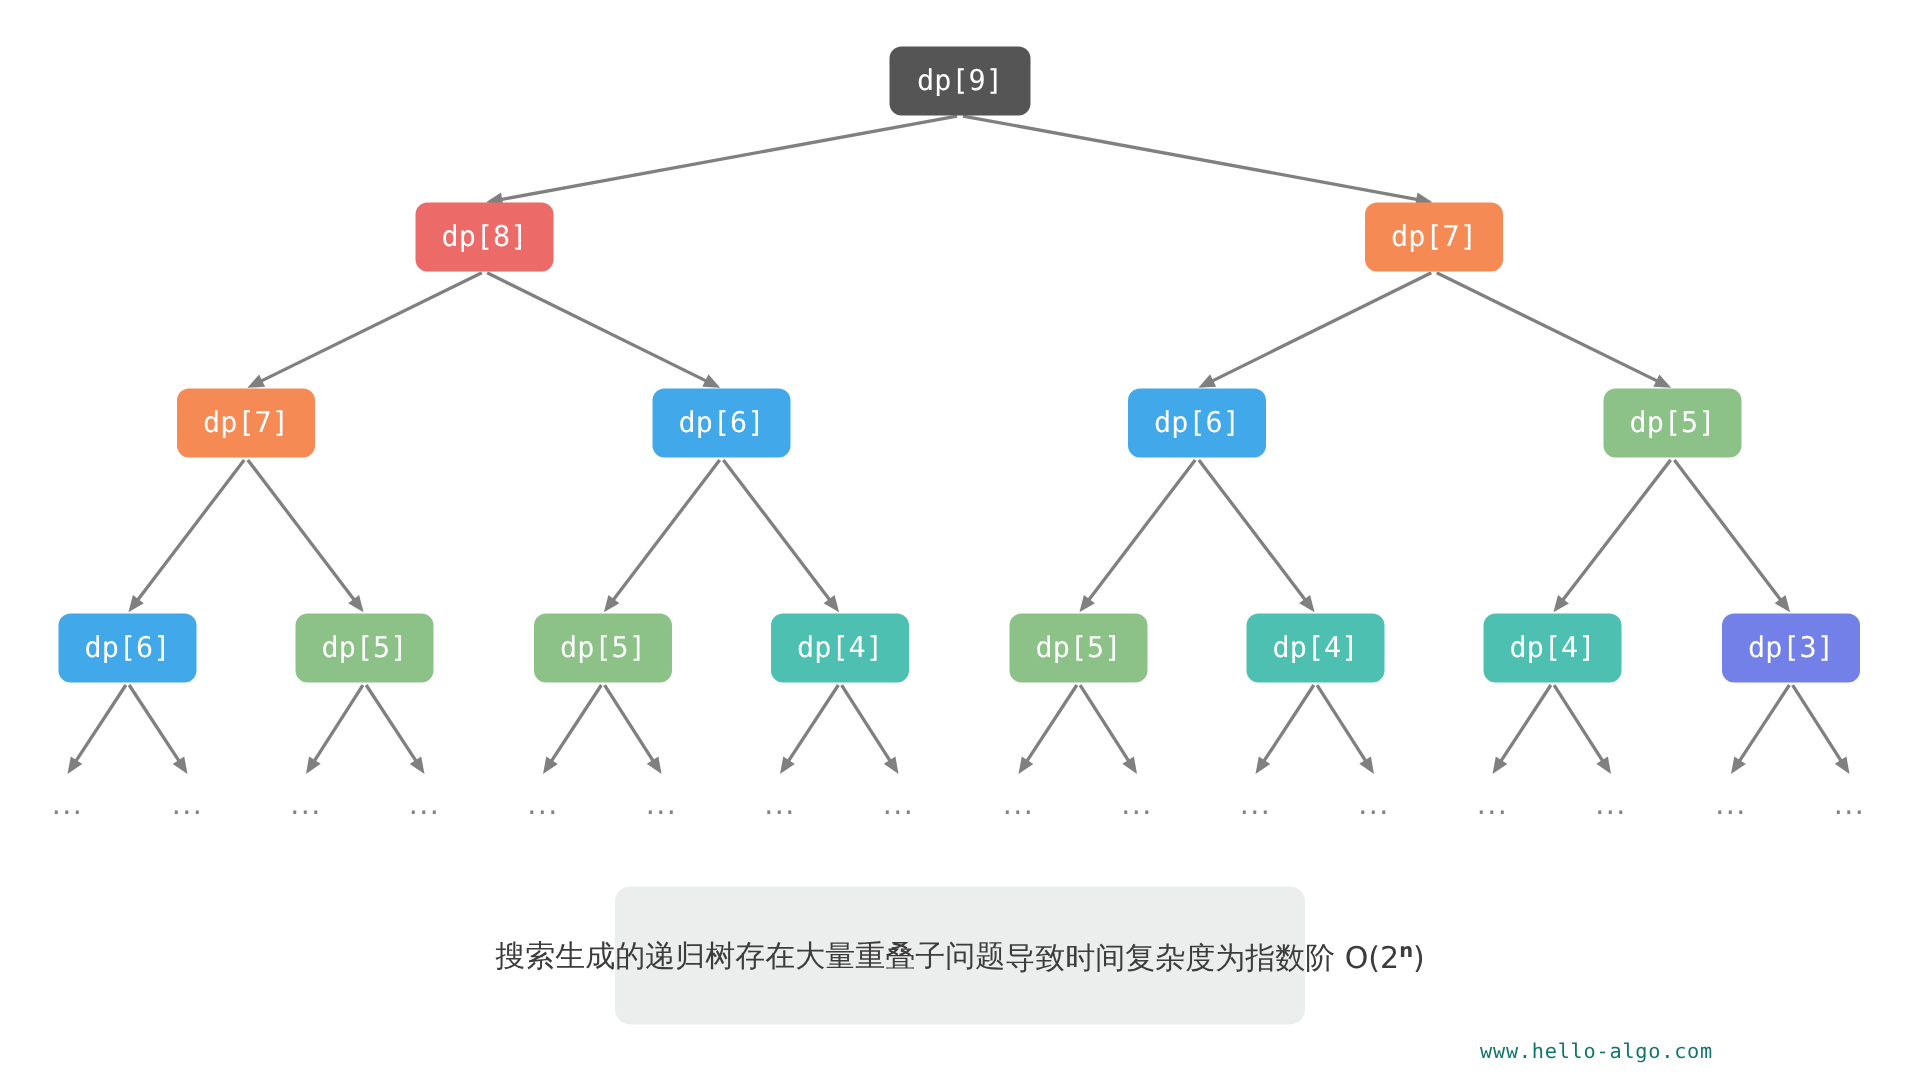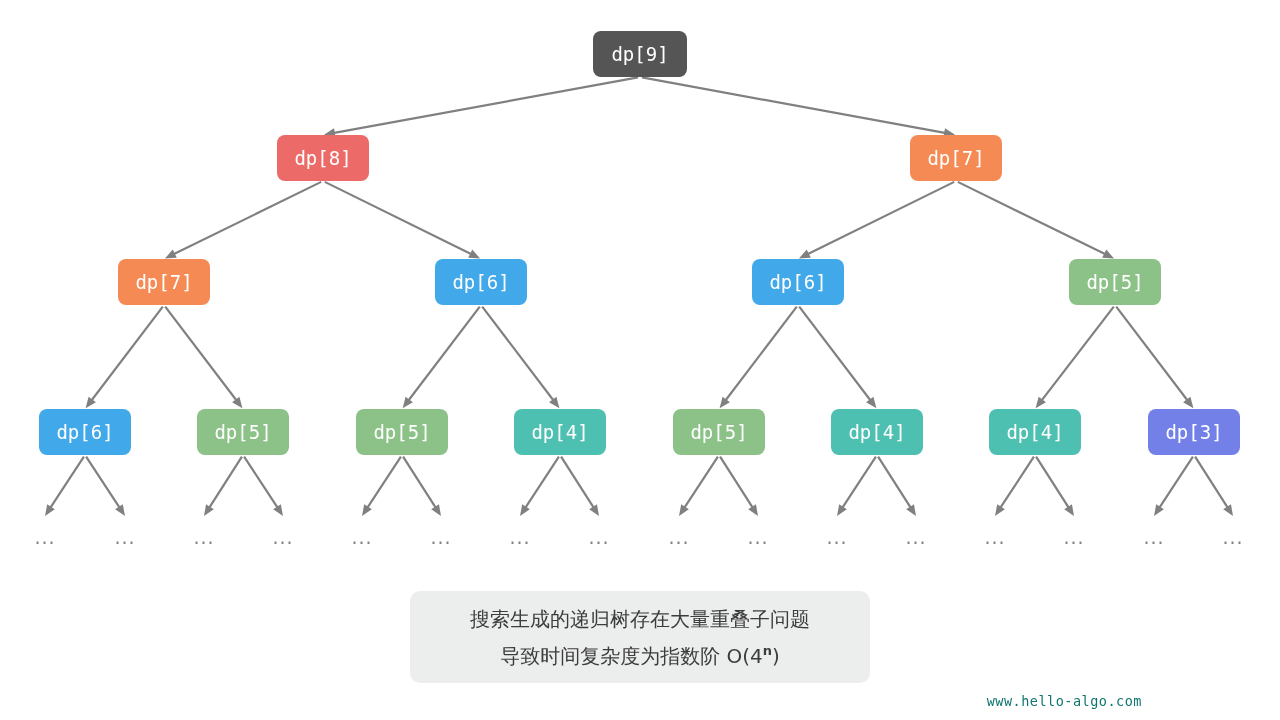--- a/index.html
+++ b/index.html
@@ -55,21 +55,20 @@
   }
   #caption {
     position: absolute;
     left: 410px;
     top: 591px;
     width: 460px;
     height: 92px;
     background: #eceded;
     border-radius: 10px;
     display: flex;
-    flex-direction: column;
     align-items: center;
     justify-content: center;
     box-sizing: border-box;
   }
   #caption .cline {
     color: #3c3c3c;
     font-family: "DejaVu Sans", sans-serif;
     font-size: 20px;
     line-height: 32px;
     white-space: nowrap;
@@ -279,18 +278,18 @@
       <div class="ellipsis" style="left: 837px; top: 537px;">...</div>
       <div class="ellipsis" style="left: 916px; top: 537px;">...</div>
       <div class="ellipsis" style="left: 995px; top: 537px;">...</div>
       <div class="ellipsis" style="left: 1074px; top: 537px;">...</div>
       <div class="ellipsis" style="left: 1154px; top: 537px;">...</div>
       <div class="ellipsis" style="left: 1233px; top: 537px;">...</div>
     </div>
 
   <div id="caption">
     <div class="cline">搜索生成的递归树存在大量重叠子问题</div>
-    <div class="cline"><span>导致时间复杂度为指数阶  O(4</span><sup>n</sup><span>)</span></div>
+    <div class="cline"><span>导致时间复杂度为指数阶  O(2</span><sup>n</sup><span>)</span></div>
   </div>
 
   <div id="watermark">www.hello-algo.com</div>
 
 </div>
 
 </body></html>

